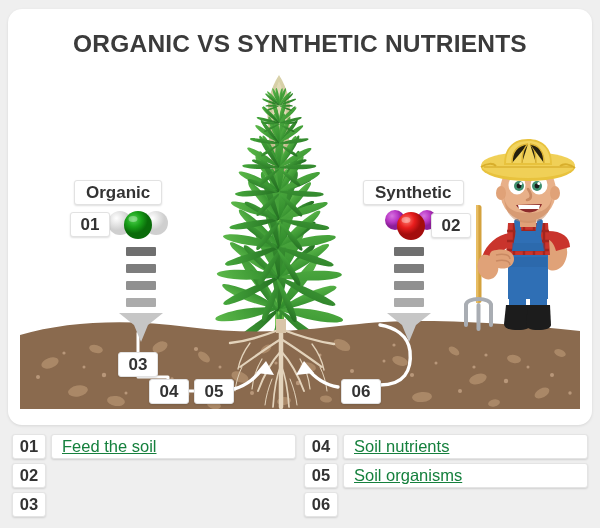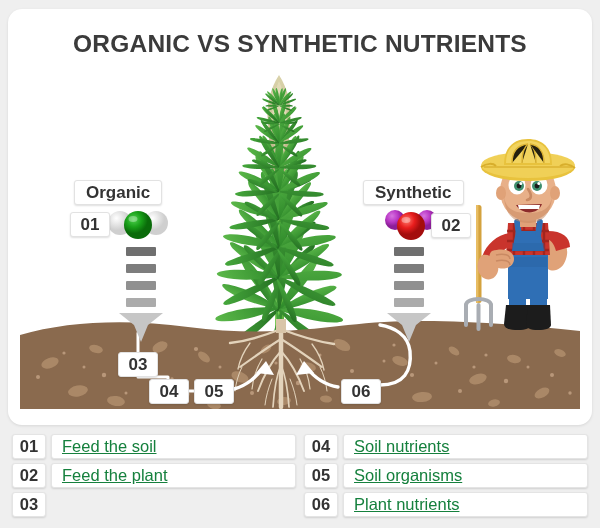--- a/index.html
+++ b/index.html
@@ -576,37 +576,35 @@
 
   <div class="legend">
 
     <div class="legend-col left">
       <div class="legend-row">
         <div class="legend-num">01</div>
         <div class="legend-text">Feed the soil</div>
       </div>
       <div class="legend-row">
         <div class="legend-num">02</div>
-        <div class="legend-text">Feed the plant</div>
       </div>
       <div class="legend-row">
         <div class="legend-num">03</div>
       </div>
     </div>
 
     <div class="legend-col right">
       <div class="legend-row">
         <div class="legend-num">04</div>
         <div class="legend-text">Soil nutrients</div>
       </div>
       <div class="legend-row">
         <div class="legend-num">05</div>
         <div class="legend-text">Soil organisms</div>
       </div>
       <div class="legend-row">
         <div class="legend-num">06</div>
-        <div class="legend-text">Plant nutrients</div>
       </div>
     </div>
 
   </div>
 
 </div>
 
 </body></html>

